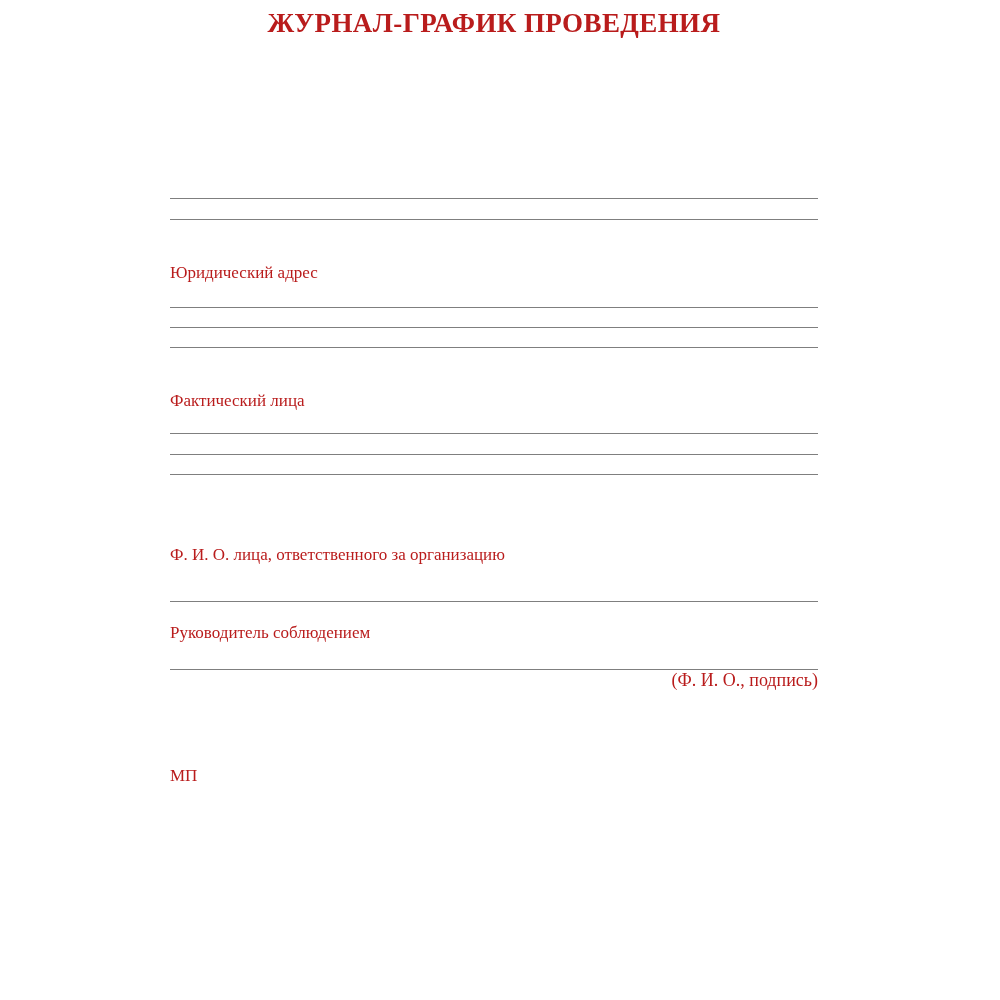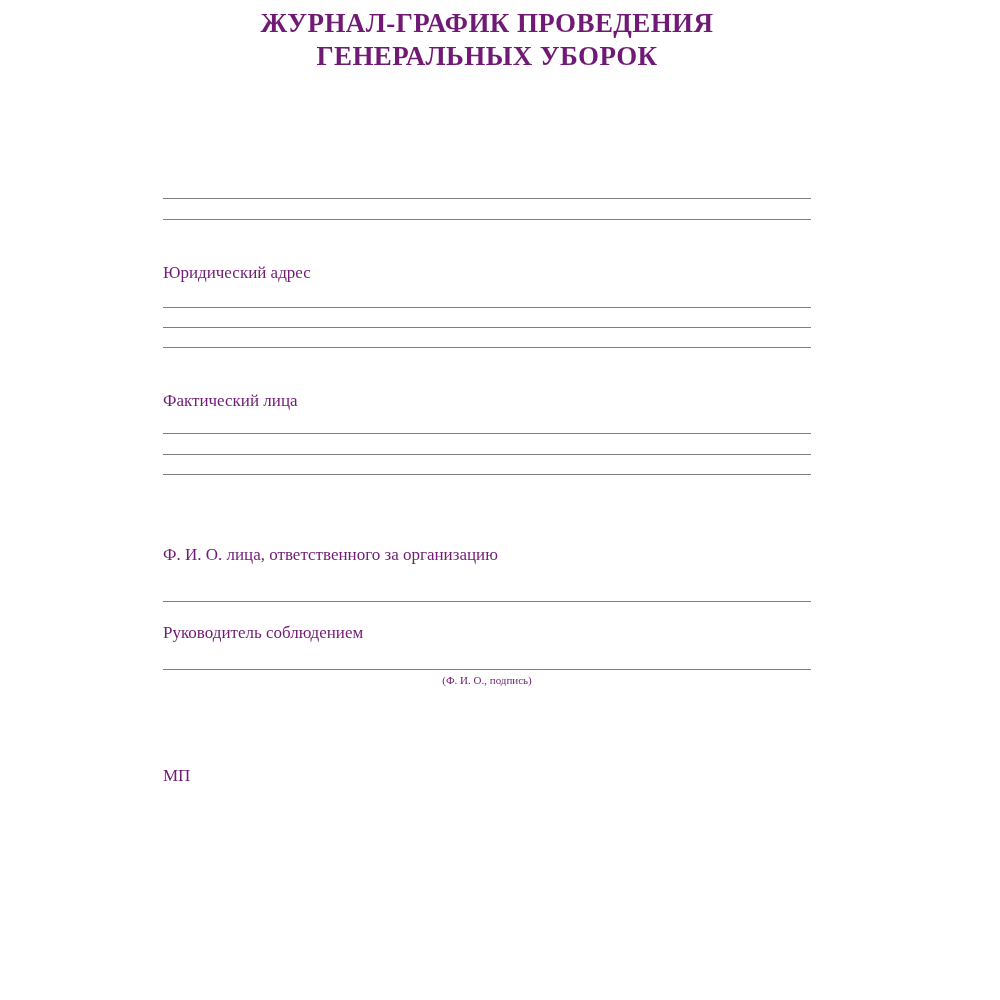--- a/index.html
+++ b/index.html
@@ -6,22 +6,23 @@
     margin: 0;
     padding: 0;
     background: #ffffff;
   }
   .page {
     position: relative;
     width: 918px;
     height: 1000px;
     background: #ffffff;
     font-family: "Liberation Serif", "DejaVu Serif", serif;
-    color: #701a75;
+    color: #b91c1c;
     overflow: hidden;
+    margin-left: 7px;
   }
   .doc-title {
     position: absolute;
     top: 7px;
     left: 163px;
     width: 648px;
     text-align: center;
     font-weight: 700;
     font-size: 27px;
     line-height: 33px;
@@ -44,39 +45,38 @@
     position: absolute;
     left: 163px;
     width: 648px;
     height: 0;
     border-top: 1.5px solid #7f7f7f;
   }
   .caption {
     position: absolute;
     left: 163px;
     width: 648px;
-    text-align: center;
-    font-size: 11px;
+    text-align: right;
+    font-size: 18px;
     line-height: 16px;
   }
   .seal {
     position: absolute;
     left: 163px;
     font-size: 17px;
     line-height: 21px;
   }
 </style>
 </head>
 <body>
 
 <div class="page">
 
   <header class="doc-title">
     <div>ЖУРНАЛ-ГРАФИК ПРОВЕДЕНИЯ</div>
-    <div>ГЕНЕРАЛЬНЫХ УБОРОК</div>
   </header>
 
   <div class="rule" style="top:198px"></div>
   <div class="rule" style="top:219px"></div>
 
   <div class="label" style="top:262px">Юридический адрес</div>
   <div class="rule" style="top:307px"></div>
   <div class="rule" style="top:327px"></div>
   <div class="rule" style="top:347px"></div>
 

